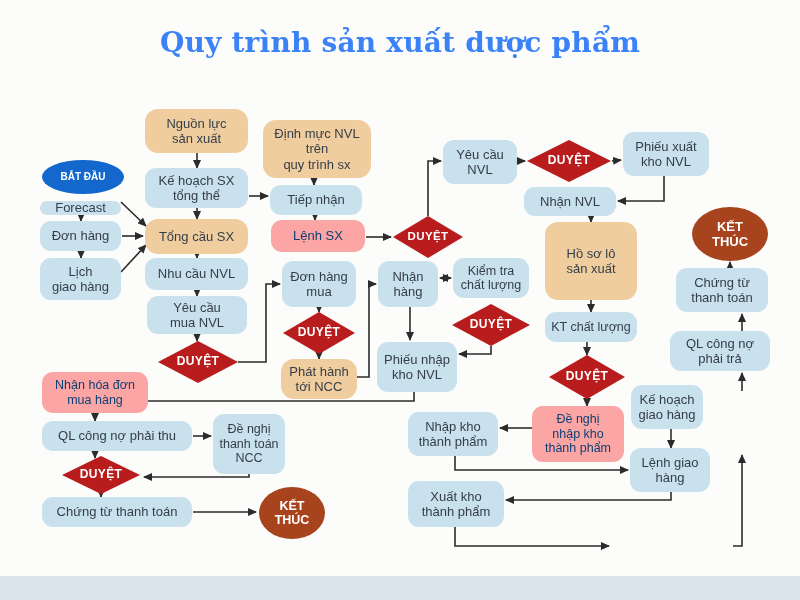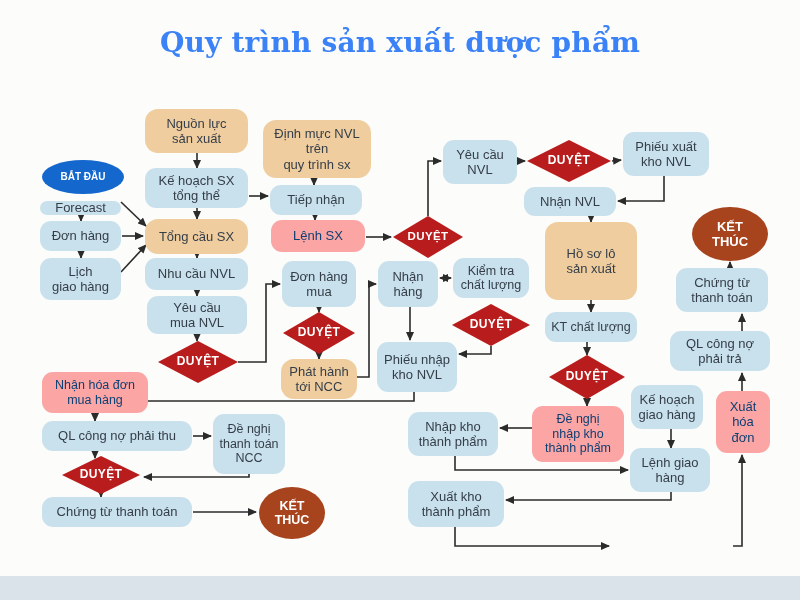--- a/index.html
+++ b/index.html
@@ -140,18 +140,15 @@
     <div class="node p" style="left: 623px; top: 132px; width: 86px; height: 44px;">Phiếu xuất
 kho NVL</div>
     <div class="node e" style="left: 692px; top: 207px; width: 76px; height: 54px; font-size: 13px;">KẾT
 THÚC</div>
     <div class="node p" style="left: 676px; top: 268px; width: 92px; height: 44px;">Chứng từ
 thanh toán</div>
     <div class="node p" style="left: 670px; top: 331px; width: 100px; height: 40px;">QL công nợ
 phải trả</div>
     <div class="node p" style="left: 631px; top: 385px; width: 72px; height: 44px;">Kế hoạch
 giao hàng</div>
-    <div class="node h" style="left: 716px; top: 391px; width: 54px; height: 62px;">Xuất
-hóa
-đơn</div>
     <div class="node p" style="left: 630px; top: 448px; width: 80px; height: 44px;">Lệnh giao
 hàng</div>
   </div>
 
 </body></html>

